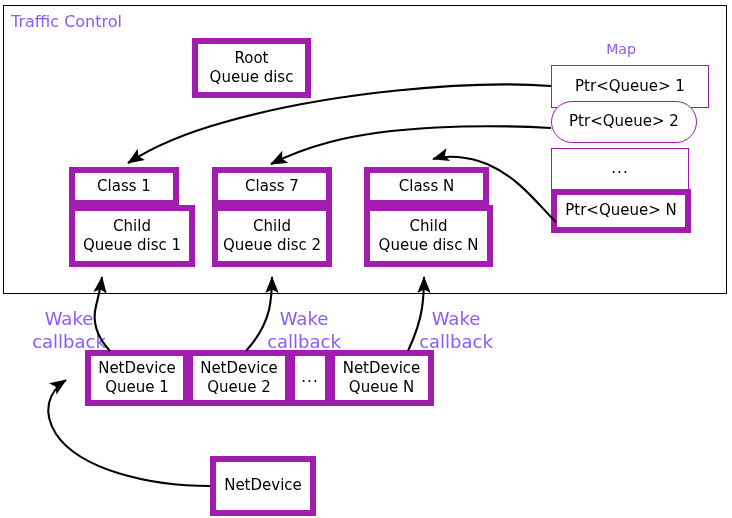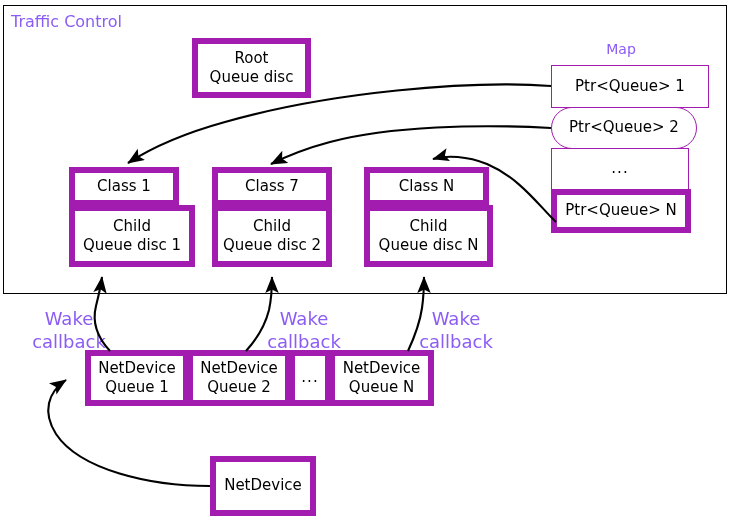--- a/index.html
+++ b/index.html
@@ -67,21 +67,21 @@
   <div class="region" style="left:3px; top:5px; width:724px; height:289px;"></div>
 
   <div class="plain-label" id="region-title" style="left:11px; top:12px; width:200px;">Traffic Control</div>
 
   <div class="box" style="left:192px; top:38px; width:119px; height:60px;">Root
 Queue disc</div>
 
   <div class="plain-label map-title" style="left:571px; top:40px; width:100px;">Map</div>
 
   <div class="box thin" style="left:551px; top:65px; width:158px; height:43px;">Ptr&lt;Queue&gt; 1</div>
-  <div class="box thin" style="left:551px; top:107px; width:146px; height:42px;border-radius:21px;">Ptr&lt;Queue&gt; 2</div>
+  <div class="box thin" style="left:551px; top:101px; width:146px; height:42px;border-radius:21px;">Ptr&lt;Queue&gt; 2</div>
   <div class="box thin ellipsis-cell" style="left:551px; top:148px; width:138px; height:42px;">...</div>
   <div class="box" style="left:551px; top:189px; width:140px; height:44px;">Ptr&lt;Queue&gt; N</div>
 
   <div class="box" style="left:69px; top:167px; width:110px; height:39px;">Class 1</div>
   <div class="box" style="left:69px; top:205px; width:126px; height:62px;">Child
 Queue disc 1</div>
 
   <div class="box" style="left:212px; top:167px; width:120px; height:39px;">Class 7</div>
   <div class="box" style="left:212px; top:205px; width:120px; height:62px;">Child
 Queue disc 2</div>

